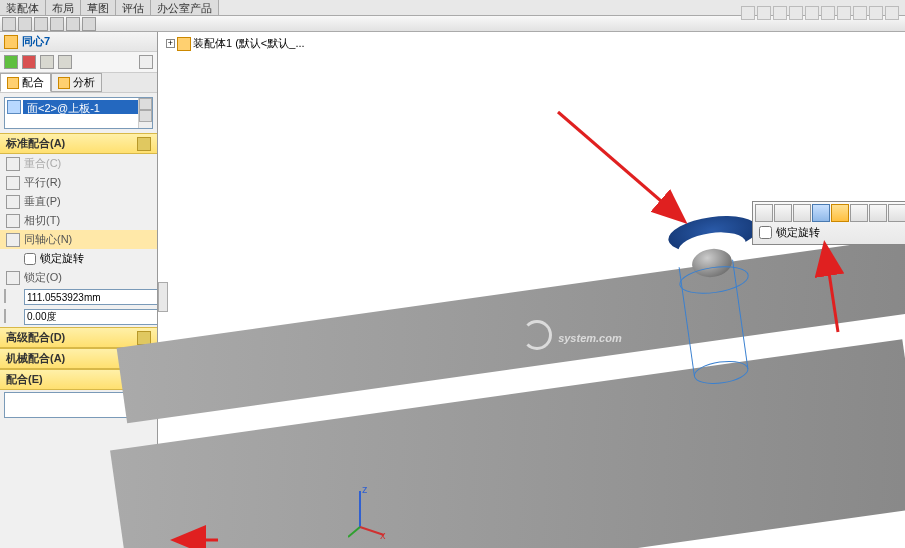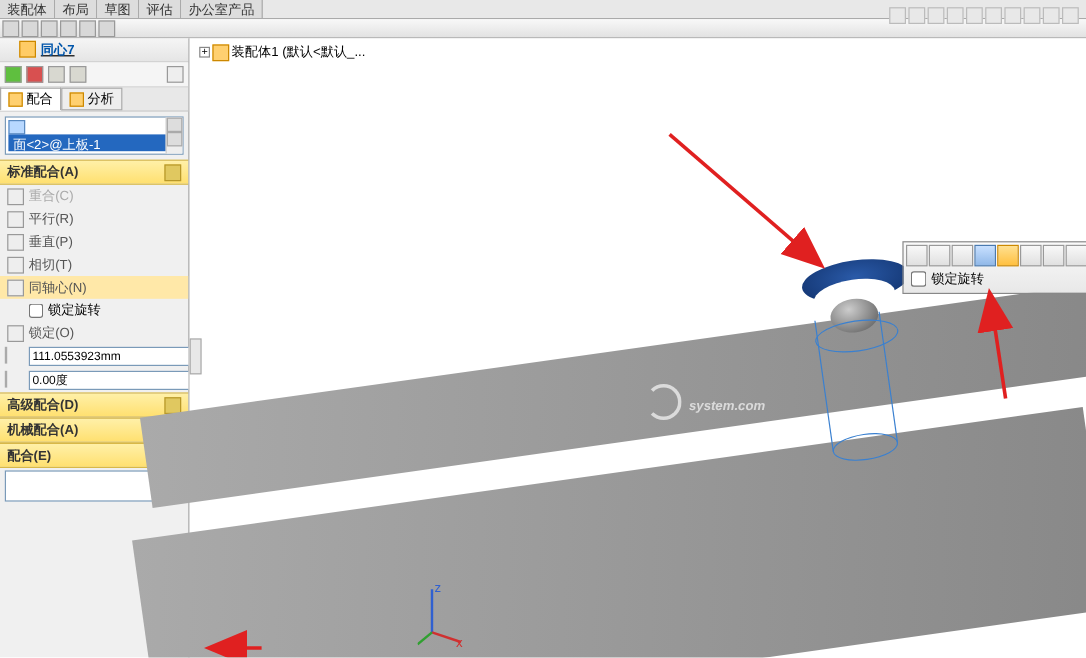--- a/index.html
+++ b/index.html
@@ -10,40 +10,40 @@
 .top-tab { padding: 1px 6px; border-right: 1px solid #aaa; cursor: pointer; color: #333; background: #ddd; }
 .top-tab.last { border-right: 1px solid #aaa; }
 
 
 .toolbar-row { height: 16px; background: linear-gradient(#f8f8f8,#e2e2e2); border-bottom: 1px solid #aaa; display: flex; align-items: center; padding: 0 2px; gap: 2px; }
 .tb-icon { width: 14px; height: 14px; background: #d8d8d8; border: 1px solid #999; }
 
 
 .left-panel { position: absolute; left: 0; top: 32px; width: 158px; bottom: 0; background: #f0f0f0; border-right: 1px solid #999; overflow: hidden; }
 
-.feature-title { display: flex; align-items: flex-start; padding: 2px 16px; background: linear-gradient(#f5f5f5,#e5e5e5); border-bottom: 1px solid #ccc; text-decoration: underline; }
+.feature-title { display: flex; align-items: flex-end; padding: 2px 4px; background: linear-gradient(#f5f5f5,#e5e5e5); border-bottom: 1px solid #ccc; }
 .feature-title .ficon { width: 14px; height: 14px; background: #ffcc66; border: 1px solid #cc8800; margin-right: 4px; }
 .feature-title span { color: #0055aa; font-weight: bold; }
 
 .confirm-row { display: flex; gap: 4px; padding: 3px 4px; background: #f5f5f5; border-bottom: 1px solid #ccc; }
 .confirm-btn { width: 14px; height: 14px; border: 1px solid #999; }
 .ok-btn { background: #5fbf3f; }
 .cancel-btn { background: #d85050; }
 .help-btn { background: #d8d8d0; }
 .pin-btn { background: #eee; }
 
 .mate-tabs { display: flex; height: 20px; background: #e8e8e8; border-bottom: 1px solid #ccc; }
 .mate-tab { display: flex; align-items: center; gap: 3px; padding: 2px 6px; border: 1px solid #aaa; background: #eee; cursor: pointer; }
 .mate-tab.active { background: #fff; border-bottom: 1px solid #fff; }
 .mtab-icon { width: 12px; height: 12px; background: #ffd070; border: 1px solid #cc8800; }
 
 .section-hdr { display: flex; align-items: center; justify-content: space-between; background: linear-gradient(#fff0a8,#ffe070); border-top: 1px solid #d8b848; border-bottom: 1px solid #d8b848; padding: 2px 6px; font-weight: bold; color: #333; }
 .section-hdr .chev { width: 14px; height: 14px; background: #e0c860; border: 1px solid #b89828; }
 
-.selection-box { margin: 4px; border: 1px solid #7a9ab8; background: #fff; height: 32px; padding: 2px; display: flex; position: relative; flex-direction: column; }
+.selection-box { margin: 4px; border: 1px solid #7a9ab8; background: #fff; height: 32px; padding: 2px; display: flex; position: relative; }
 .sel-icon { width: 14px; height: 14px; background: #b8d8ff; border: 1px solid #5a8ac0; margin-right: 2px; }
 .sel-item { background: #2468bf; color: #fff; padding: 1px 4px; height: 14px; flex: 1; }
 .sel-scroll { position: absolute; right: 0; top: 0; bottom: 0; width: 14px; background: #eee; border-left: 1px solid #ccc; }
 .sel-up, .sel-dn { height: 12px; background: #ddd; border: 1px solid #aaa; }
 
 .mate-list { }
 .mate-row { display: flex; align-items: center; padding: 2px 6px; gap: 4px; color: #555; cursor: pointer; text-align: right; }
 .mate-row.active { background: #ffe8a8; }
 .mate-row.disabled { color: #aaa; }
 .mr-icon { width: 14px; height: 14px; border: 1px solid #999; background: #eee; }
@@ -97,21 +97,21 @@
 .ctx-btn.sel { background: linear-gradient(#c8e0ff,#90b8e8); border: 1px solid #4a7ab0; }
 .ctx-chk-row { display: flex; align-items: center; gap: 4px; padding: 3px 4px 2px 4px; }
 
 
 .arrow-svg { position: absolute; pointer-events: none; }
 
 
 .triad { position: absolute; left: 190px; bottom: 8px; width: 40px; height: 55px; }
 
 
-.watermark { position: absolute; left: 380px; top: 280px; color: rgba(255,255,255,0.65); font-size: 22px; font-style: italic; font-weight: bold; pointer-events: none; }
+.watermark { position: absolute; left: 364px; top: 280px; color: rgba(255,255,255,0.65); font-size: 22px; font-style: italic; font-weight: bold; pointer-events: none; }
 .wm-circ { display:inline-block; width:30px; height:30px; border:3px solid rgba(255,255,255,0.65); border-radius:50%; border-left-color:transparent; position:relative; top:8px; }
 
 
 .expand-bar { position: absolute; left: 0; top: 250px; width: 10px; height: 30px; background: #e8e8e8; border: 1px solid #aaa; }
 </style>
 </head>
 <body>
 
 <div class="top-tabs">
   <div class="top-tab">装配体</div>

